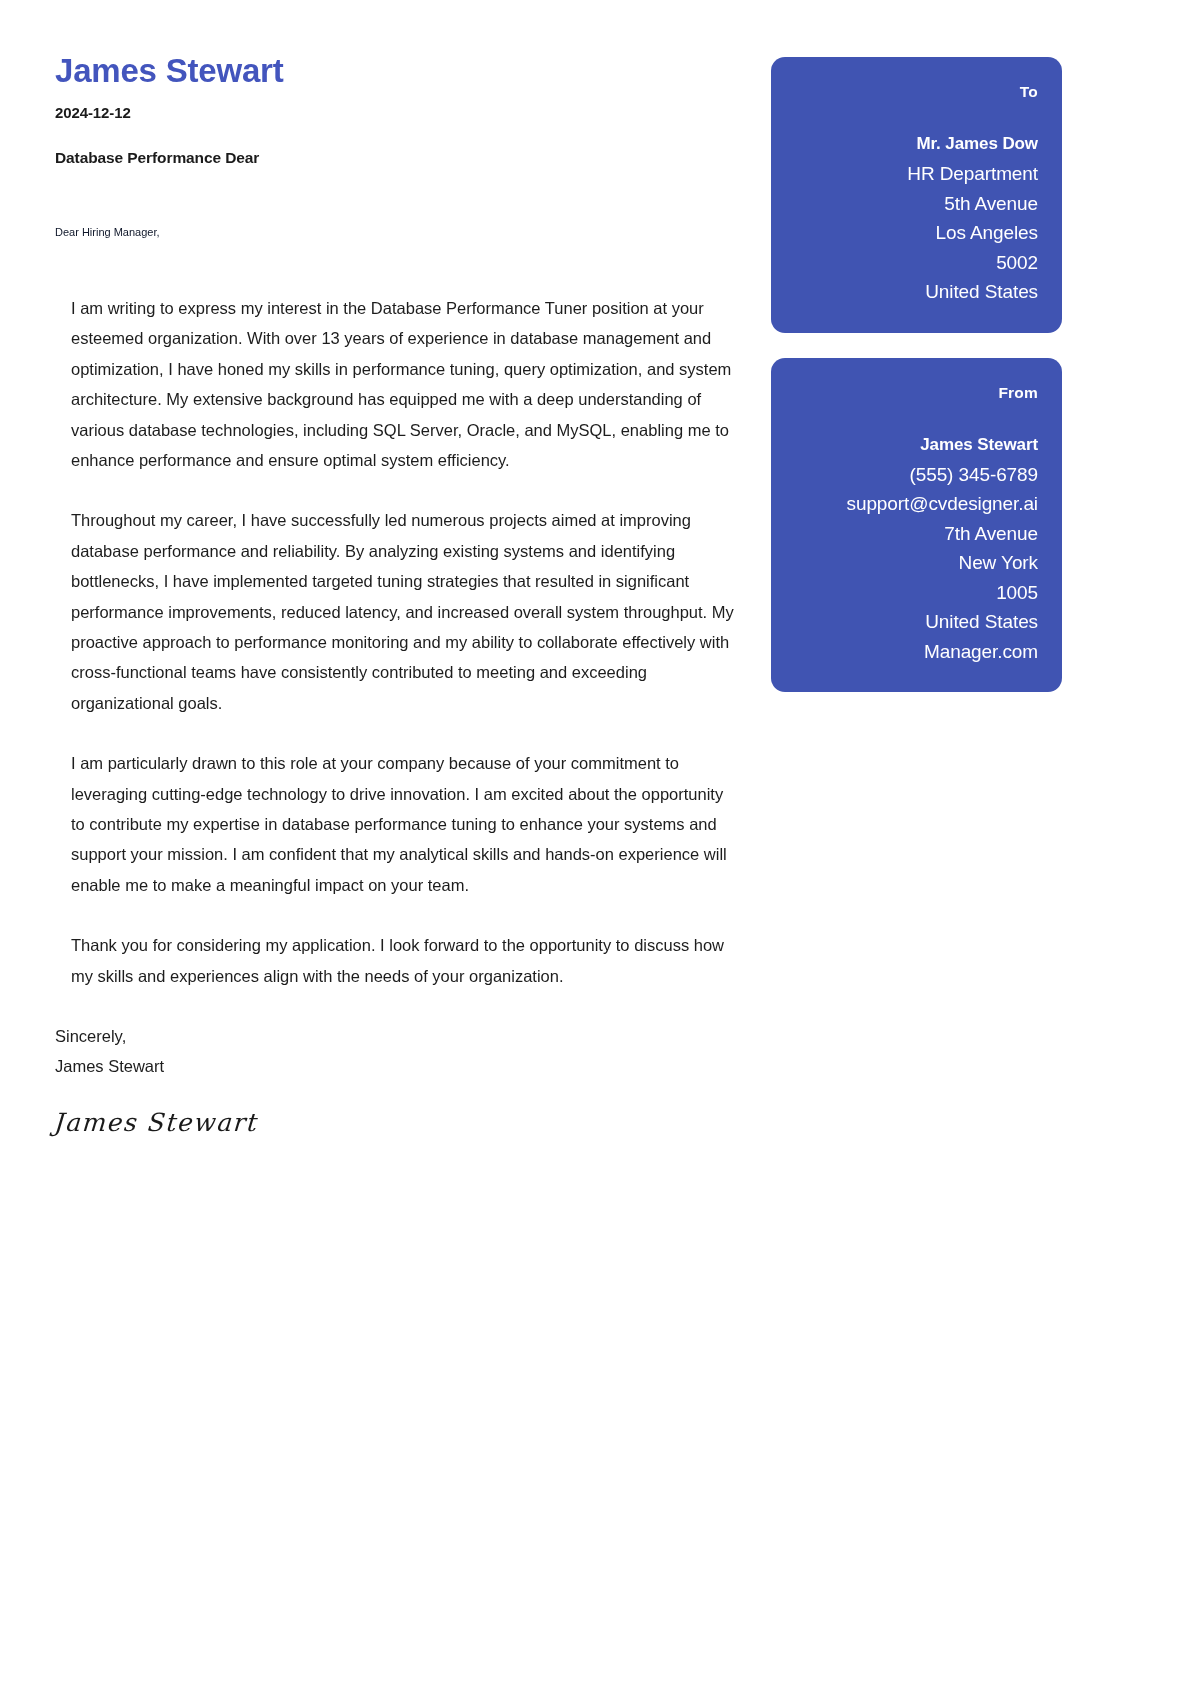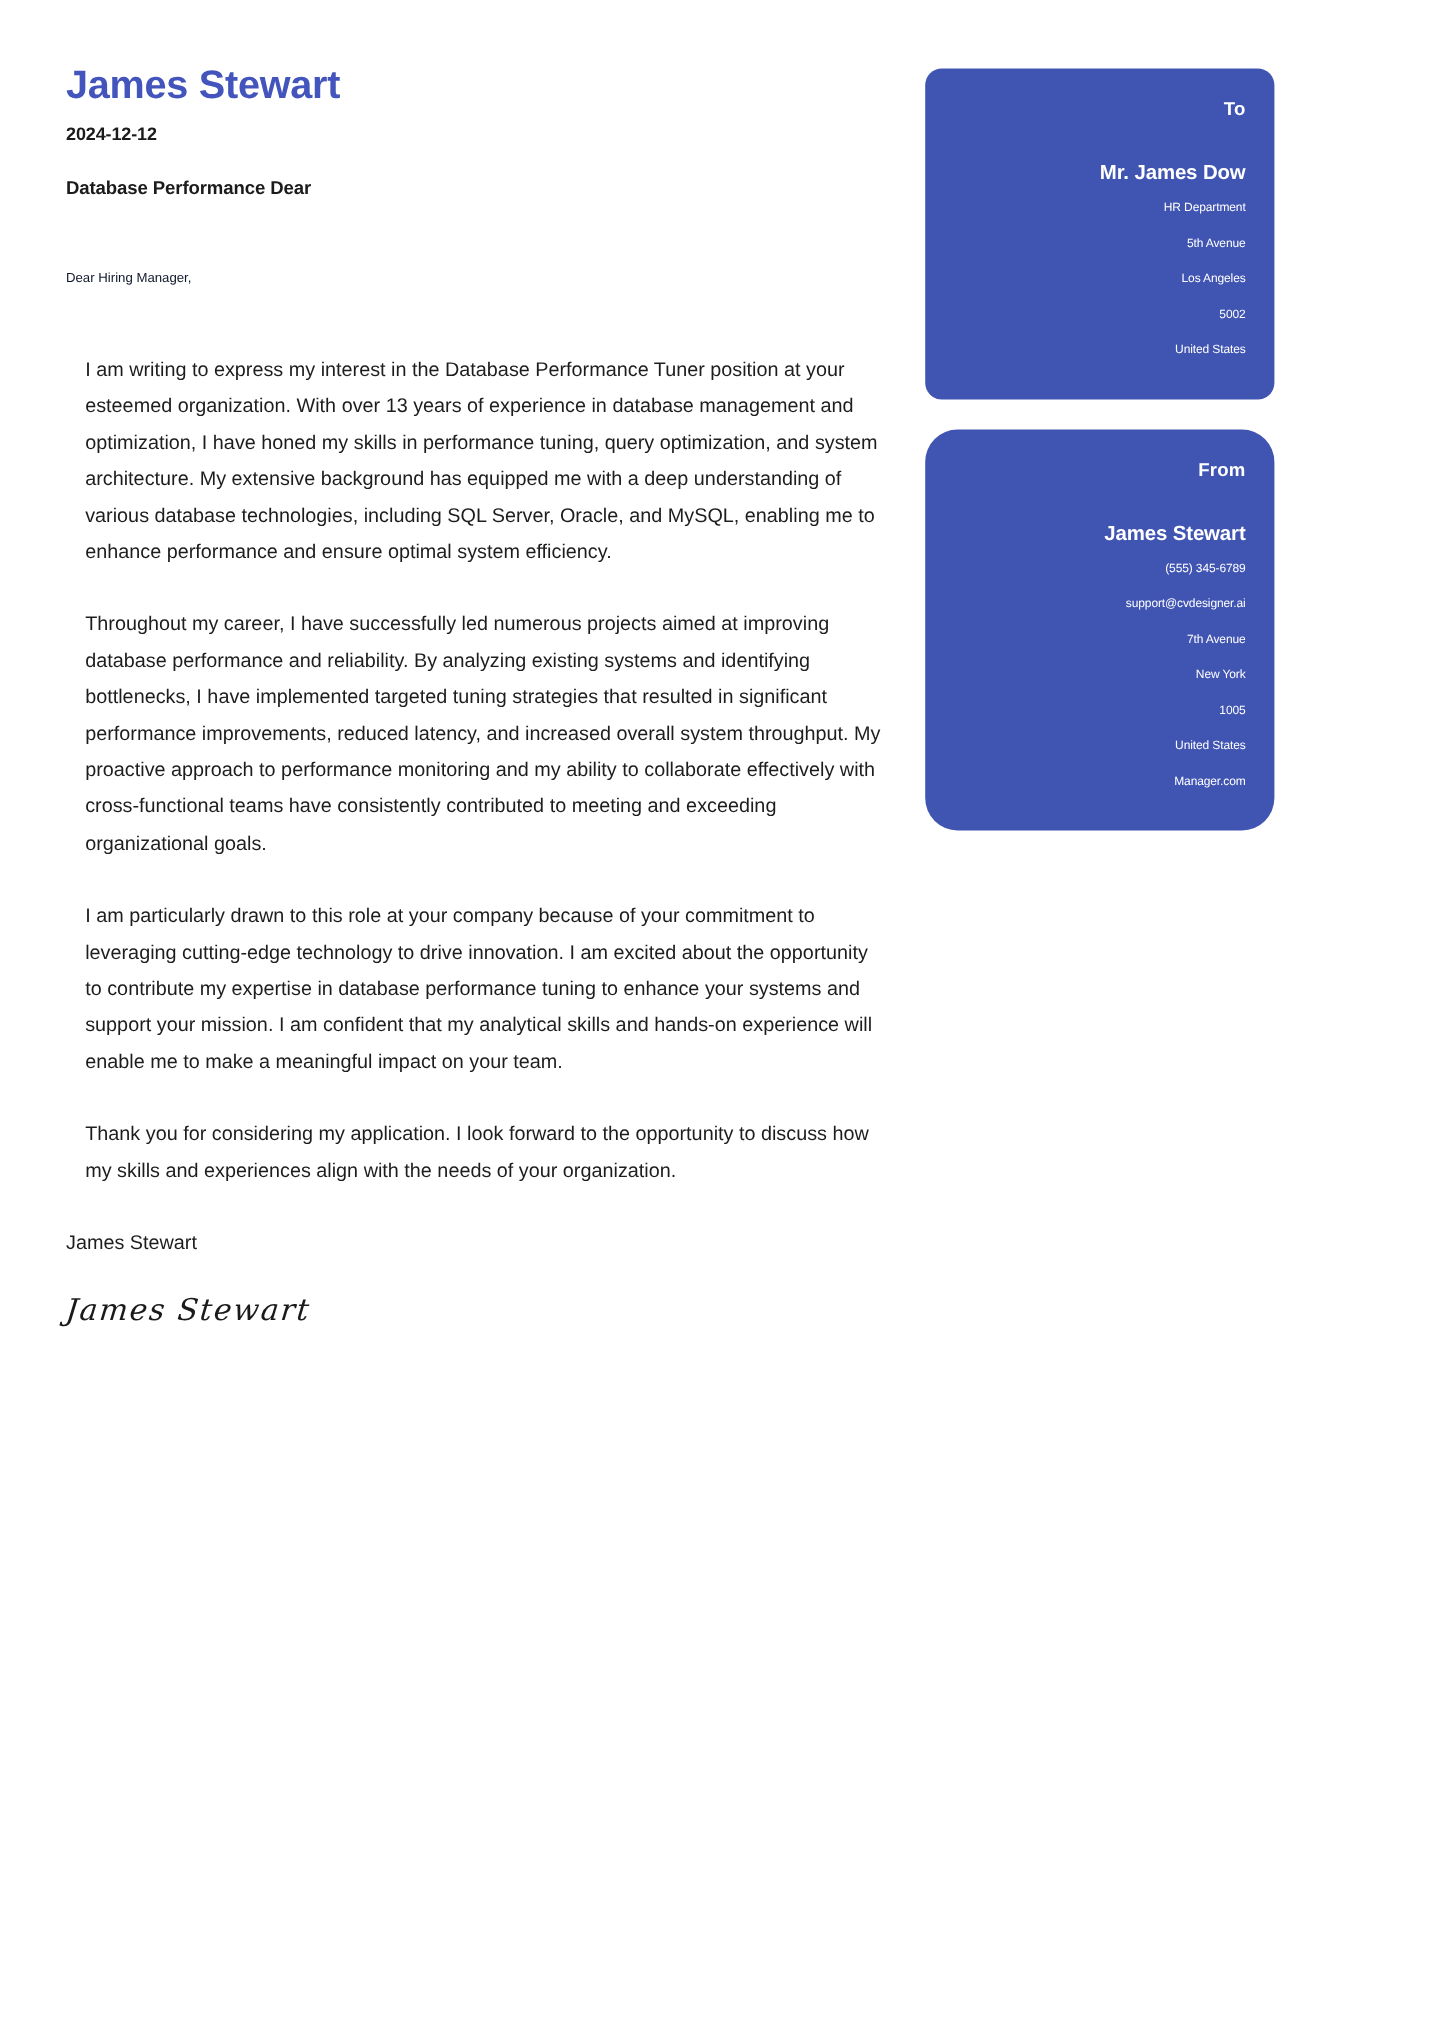--- a/index.html
+++ b/index.html
@@ -104,42 +104,41 @@
     background: #4054b2;
     border-radius: 14px;
     padding: 26px 24px 26px 24px;
     color: #ffffff;
     box-sizing: border-box;
     text-align: right;
   }
 
   .info-card + .info-card {
     margin-top: 25px;
-    border-radius: 27px;
   }
 
   .card-heading {
     font-size: 15.5px;
     font-weight: bold;
     letter-spacing: 0.2px;
     margin: 0 0 28px 0;
     color: #ffffff;
   }
 
   .card-primary {
     font-size: 17px;
     font-weight: bold;
     letter-spacing: -0.1px;
     line-height: 30px;
     margin: 0;
     color: #ffffff;
   }
 
   .card-line {
-    font-size: 10px;
+    font-size: 19px;
     line-height: 29.5px;
     color: #ffffff;
     margin: 0;
     letter-spacing: -0.1px;
   }
 
   .card-body {
     display: block;
   }
 </style>
@@ -160,20 +159,21 @@
 
     <p class="body-paragraph">I am writing to express my interest in the Database Performance Tuner position at your esteemed organization. With over 13 years of experience in database management and optimization, I have honed my skills in performance tuning, query optimization, and system architecture. My extensive background has equipped me with a deep understanding of various database technologies, including SQL Server, Oracle, and MySQL, enabling me to enhance performance and ensure optimal system efficiency.</p>
 
     <p class="body-paragraph">Throughout my career, I have successfully led numerous projects aimed at improving database performance and reliability. By analyzing existing systems and identifying bottlenecks, I have implemented targeted tuning strategies that resulted in significant performance improvements, reduced latency, and increased overall system throughput. My proactive approach to performance monitoring and my ability to collaborate effectively with cross-functional teams have consistently contributed to meeting and exceeding organizational goals.</p>
 
     <p class="body-paragraph">I am particularly drawn to this role at your company because of your commitment to leveraging cutting-edge technology to drive innovation. I am excited about the opportunity to contribute my expertise in database performance tuning to enhance your systems and support your mission. I am confident that my analytical skills and hands-on experience will enable me to make a meaningful impact on your team.</p>
 
     <p class="body-paragraph">Thank you for considering my application. I look forward to the opportunity to discuss how my skills and experiences align with the needs of your organization.</p>
 
     <div class="closing-block">
+      <div class="closing-line">Sincerely,</div>
       <div class="closing-line">James Stewart</div>
       <div class="signature-script">James Stewart</div>
     </div>
 
   </div>
 
   <div class="side-column">
 
     <div class="info-card">
       <div class="card-heading">To</div>

